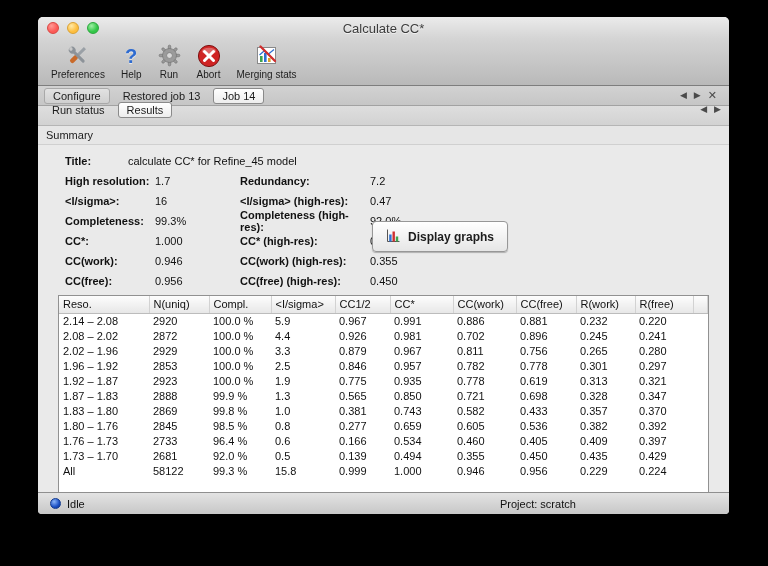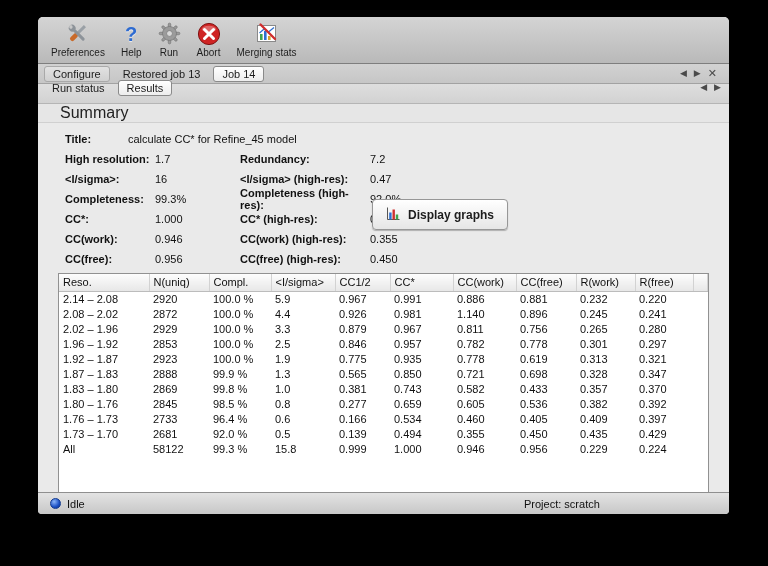--- a/index.html
+++ b/index.html
@@ -41,21 +41,21 @@
             padding:0 8px 12px 6px; gap:5px; font-size:11px; color:#1c1c1c; }
   .tab { padding:1px 8px; border-radius:3px; white-space:nowrap; }
   .tab.outlined { border:1px solid #a9a9a9; background:linear-gradient(#e2e2e2,#d0d0d0); }
   .tab.selected { border:1px solid #8a8a8a; background:linear-gradient(#ffffff,#ededed); }
   .tab-controls { margin-left:auto; display:flex; align-items:center; gap:7px; }
   .nav { font-size:9px; color:#4a4a4a; line-height:1; }
   .nav.close { font-size:11px; }
 
   
   .section-row { height:19px; flex:0 0 19px; background:#e6e6e6; border-bottom:1px solid #d0d0d0;
-                 display:flex; align-items:center; padding:0 22px; font-size:16px; color:#222; }
+                 display:flex; align-items:center; padding:0 8px; font-size:11px; color:#222; }
 
   
   .content { flex:1; background:#eaeaea; position:relative; overflow:hidden; }
 
   .summary { position:relative; padding:6px 8px 0 27px; font-size:11px; color:#111; }
   .summary-title-row { height:20px; display:flex; align-items:center; }
   .summary-title-row .sum-label { width:63px; }
   .sum-label { font-weight:bold; }
   .summary-grid { display:grid; grid-template-columns:90px 85px 130px auto;
                   grid-auto-rows:20px; align-items:center; }
@@ -74,28 +74,36 @@
                    white-space:nowrap; overflow:hidden; }
   table.stats td { height:15px; padding:0 4px; white-space:nowrap; overflow:hidden; }
 
   
   .statusbar { height:22px; flex:0 0 22px; background:linear-gradient(#e3e3e3,#c7c7c7);
                border-top:1px solid #8f8f8f; display:flex; align-items:center;
                padding:0 8px; font-size:11px; color:#111; position:relative; }
   .status-dot { width:11px; height:11px; border-radius:50%; margin:0 6px 0 4px;
                 background:radial-gradient(circle at 35% 30%, #8ab4f8, #1a4fc4 60%, #0d2f80);
                 border:1px solid #123a8f; display:inline-block; }
-  .project-text { position:absolute; left:486px; }
+  .project-text { position:absolute; left:462px; }
 </style>
 </head>
 <body>
 
 <div class="desktop">
   <div class="window">
 
+    <div class="titlebar">
+      <div class="traffic">
+        <span class="tl red"></span>
+        <span class="tl yellow"></span>
+        <span class="tl green"></span>
+      </div>
+      <div class="window-title">Calculate CC*</div>
+    </div>
 
     <div class="toolbar">
       <div class="tool-btn">
         <span class="tool-icon">
           <svg width="25" height="25" viewBox="0 0 25 25">
             <g transform="rotate(45 12.5 12.5)">
               <rect x="11" y="2" width="3" height="12" fill="#9aa0a6"></rect>
               <rect x="10.2" y="13" width="4.6" height="9" rx="2" fill="#c96a2a"></rect>
             </g>
             <g transform="rotate(-45 12.5 12.5)">
@@ -278,21 +286,21 @@
                 <td>0.220</td>
                 <td></td>
               </tr>
               <tr>
                 <td>2.08 – 2.02</td>
                 <td>2872</td>
                 <td>100.0 %</td>
                 <td>4.4</td>
                 <td>0.926</td>
                 <td>0.981</td>
-                <td>1.140</td>
+                <td>0.702</td>
                 <td>0.896</td>
                 <td>0.245</td>
                 <td>0.241</td>
                 <td></td>
               </tr>
               <tr>
                 <td>2.02 – 1.96</td>
                 <td>2929</td>
                 <td>100.0 %</td>
                 <td>3.3</td>

